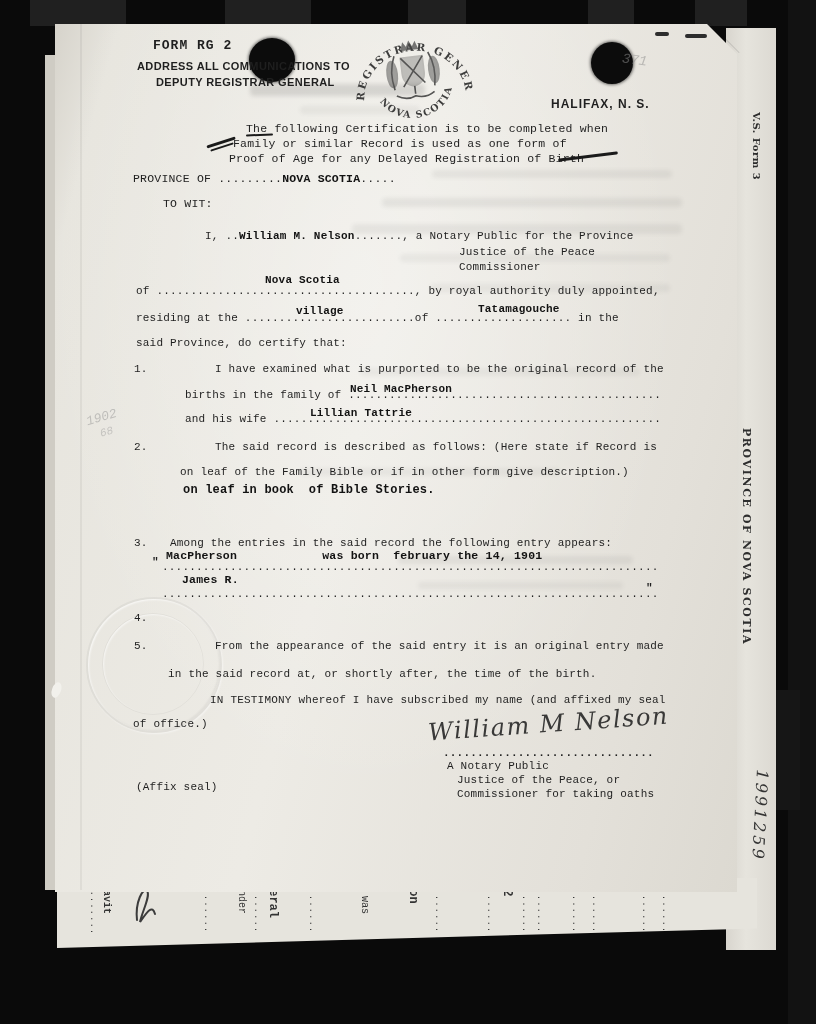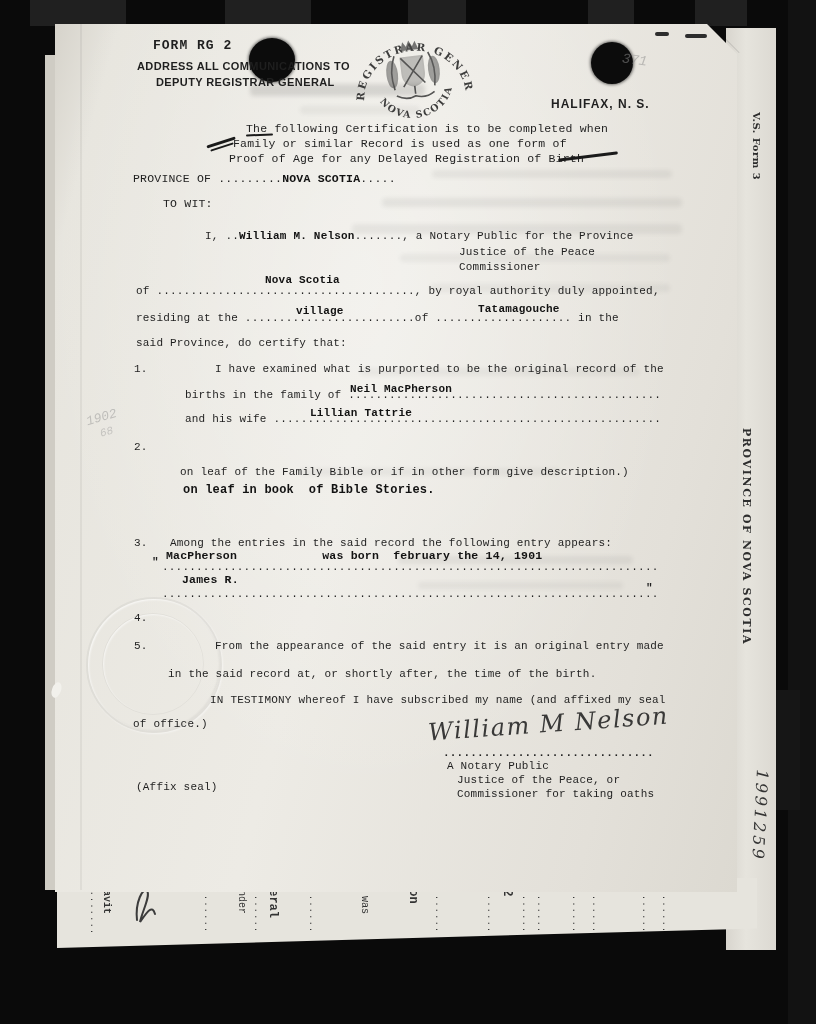--- a/index.html
+++ b/index.html
@@ -176,20 +176,21 @@
   <div class="abs tw" style="left:136px;top:337px;">said Province, do certify that:</div>
 
   <div class="abs tw" style="left:134px;top:363px;">1.</div>
   <div class="abs tw" style="left:215px;top:363px;">I have examined what is purported to be the original record of the</div>
   <div class="abs tw fill" style="left:350px;top:383px;">Neil MacPherson</div>
   <div class="abs tw" style="left:185px;top:389px;"><span>births in the family of </span><span>..............................................</span></div>
   <div class="abs tw fill" style="left:310px;top:407px;">Lillian Tattrie</div>
   <div class="abs tw" style="left:185px;top:413px;"><span>and his wife </span><span>.........................................................</span></div>
 
   <div class="abs tw" style="left:134px;top:441px;">2.</div>
+  <div class="abs tw" style="left:215px;top:441px;">The said record is described as follows: (Here state if Record is</div>
   <div class="abs tw" style="left:180px;top:466px;">on leaf of the Family Bible or if in other form give description.)</div>
   <div class="abs tw fill" style="left:183px;top:483px;font-size:12px;">on leaf in book  of Bible Stories.</div>
 
   <div class="abs tw" style="left:134px;top:537px;">3.</div>
   <div class="abs tw" style="left:170px;top:537px;">Among the entries in the said record the following entry appears:</div>
   <div class="abs tw" style="left:152px;top:556px;font-weight:700;">"</div>
   <div class="abs tw2 fill" style="left:166px;top:549px;">MacPherson            was born  february the 14, 1901</div>
   <div class="abs tw" style="left:162px;top:561px;">.........................................................................</div>
   <div class="abs tw2 fill" style="left:182px;top:573px;text-align:center;">James R.</div>
   <div class="abs tw" style="left:162px;top:588px;">.........................................................................</div>

